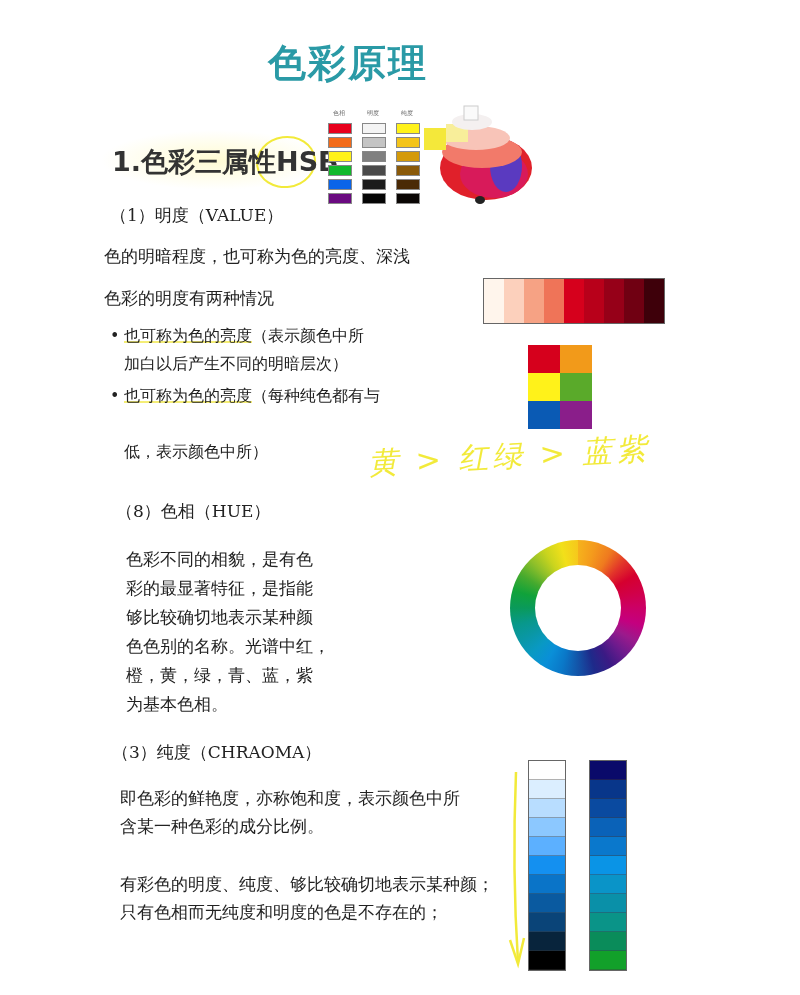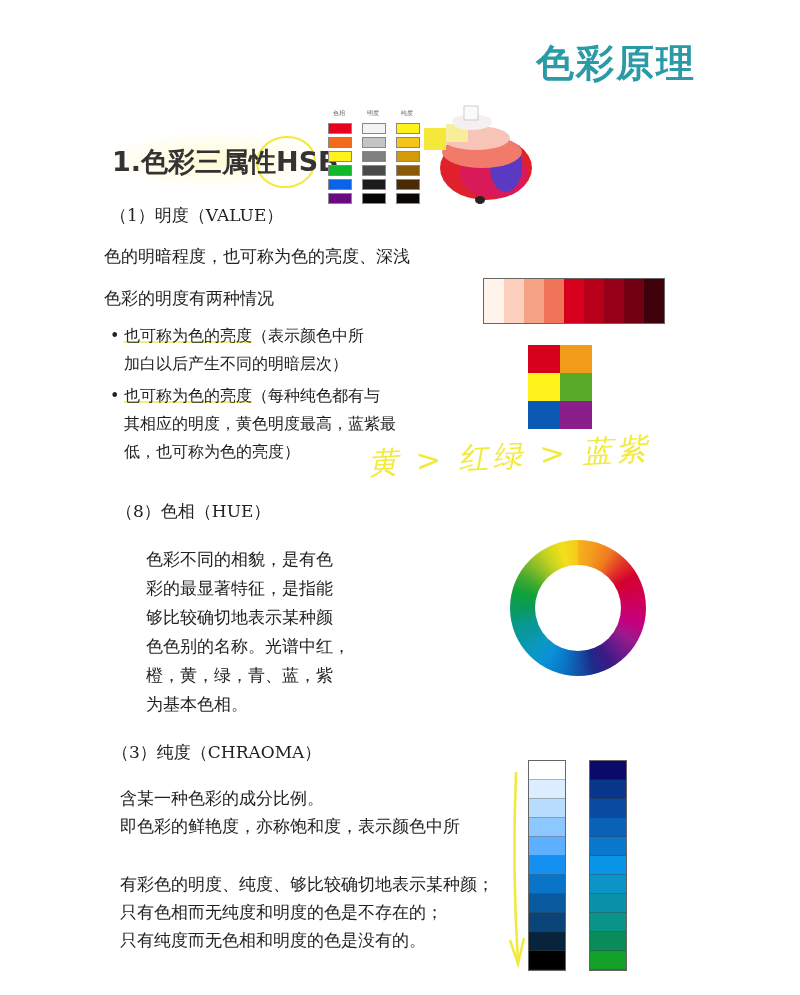--- a/index.html
+++ b/index.html
@@ -1,18 +1,18 @@
 <!DOCTYPE html>
 <html><head>
 <meta charset="utf-8">
 <style>
   html,body{margin:0;padding:0;background:#fff;}
   body{width:800px;height:995px;position:relative;overflow:hidden;font-family:"DejaVu Serif","Liberation Serif",serif;color:#222;}
   .abs{position:absolute;}
-  .title{left:0;width:696px;top:38px;text-align:right;font-family:"DejaVu Sans","Liberation Sans",sans-serif;font-weight:bold;font-size:38px;color:#2a9aa6;letter-spacing:2px;}
+  .title{left:0;width:696px;top:38px;text-align:center;font-family:"DejaVu Sans","Liberation Sans",sans-serif;font-weight:bold;font-size:38px;color:#2a9aa6;letter-spacing:2px;}
   .h1{left:112px;top:144px;font-family:"DejaVu Sans","Liberation Sans",sans-serif;font-weight:bold;font-size:27px;color:#333;}
   .h1-glow{left:100px;top:130px;width:230px;height:60px;border-radius:30px;background:radial-gradient(ellipse at center, rgba(255,250,200,0.8), rgba(255,255,255,0) 70%);}
   .hsb-circle{left:256px;top:136px;width:56px;height:48px;border:2px solid #f2ea3a;border-radius:50%;transform:rotate(-8deg);}
   .sub{font-size:17px;color:#222;}
   .body{font-size:17px;line-height:28px;color:#222;}
   .swcol{display:flex;flex-direction:column;gap:3px;}
   .sw{width:22px;height:9px;border:1px solid #888;}
   .swlbl{font-size:6px;color:#666;font-family:"DejaVu Sans",sans-serif;}
   .bullet{font-size:16px;line-height:28px;color:#222;}
   .bullet .dot{position:absolute;left:-14px;}
@@ -85,22 +85,22 @@
 <div class="abs body" style="left:104px;top:284px;">色彩的明度有两种情况</div>
 
 <div class="abs bullet" style="left:124px;top:322px;width:280px;">
   <span class="dot">•</span>
   <span class="hl">也可称为色的亮度</span><span>（表示颜色中所</span><br>
   <span>加白以后产生不同的明暗层次）</span>
 </div>
 <div class="abs bullet" style="left:124px;top:382px;width:280px;">
   <span class="dot">•</span>
   <span class="hl">也可称为色的亮度</span><span>（每种纯色都有与</span><br>
-  <span>其相应的明度，黄色明度最高，蓝紫最</span><br>
-  <span>低，也可称为色的亮度）</span>
+  <br>
+  <span>低，表示颜色中所）</span>
 </div>
 
 <div class="abs strip" style="left:483px;top:278px;" id="redstrip">
     <div style="background: rgb(255, 245, 236);"></div>
     <div style="background: rgb(252, 208, 188);"></div>
     <div style="background: rgb(246, 162, 132);"></div>
     <div style="background: rgb(239, 116, 88);"></div>
     <div style="background: rgb(214, 0, 28);"></div>
     <div style="background: rgb(184, 0, 26);"></div>
     <div style="background: rgb(150, 0, 24);"></div>
@@ -111,40 +111,39 @@
     <div style="background: rgb(214, 0, 28);"></div>
     <div style="background: rgb(242, 154, 26);"></div>
     <div style="background: rgb(255, 242, 26);"></div>
     <div style="background: rgb(90, 170, 42);"></div>
     <div style="background: rgb(10, 90, 180);"></div>
     <div style="background: rgb(138, 30, 138);"></div>
   </div>
 <div class="abs handwrite">黄 &gt; 红绿 &gt; 蓝紫</div>
 
 <div class="abs sub" style="left:116px;top:500px;">（8）色相（HUE）</div>
-<div class="abs body" style="left:126px;top:545px;line-height:29px;margin-left:20px;">
+<div class="abs body" style="left:126px;top:545px;line-height:29px;">
   <div>色彩不同的相貌，是有色</div>
   <div>彩的最显著特征，是指能</div>
   <div>够比较确切地表示某种颜</div>
   <div>色色别的名称。光谱中红，</div>
   <div>橙，黄，绿，青、蓝，紫</div>
   <div>为基本色相。</div>
 </div>
 <div class="abs wheel"></div>
 <div class="abs wheel-inner"></div>
 
 <div class="abs sub" style="left:112px;top:741px;">（3）纯度（CHRAOMA）</div>
 <div class="abs body" style="left:120px;top:784px;">
+  <div>即色彩的鲜艳度，亦称饱和度，表示颜色中所</div>
   <div>含某一种色彩的成分比例。</div>
-  <div>即色彩的鲜艳度，亦称饱和度，表示颜色中所</div>
 </div>
 <div class="abs body" style="left:120px;top:870px;">
   <div>有彩色的明度、纯度、够比较确切地表示某种颜；</div>
   <div>只有色相而无纯度和明度的色是不存在的；</div>
-  <div>只有纯度而无色相和明度的色是没有的。</div>
 </div>
 
 <div class="abs" style="left:508px;top:770px;">
   <svg width="20" height="200" viewBox="0 0 20 200">
     <path d="M8 2 Q4 100 10 192" stroke="#f2ea3a" stroke-width="2.5" fill="none"></path>
     <path d="M2 170 L10 194 L16 168" stroke="#f2ea3a" stroke-width="2.5" fill="none"></path>
   </svg>
 </div>
 <div class="abs vcol" style="left:528px;top:760px;" id="vleft">
     <div style="background: rgb(255, 255, 255);"></div>

